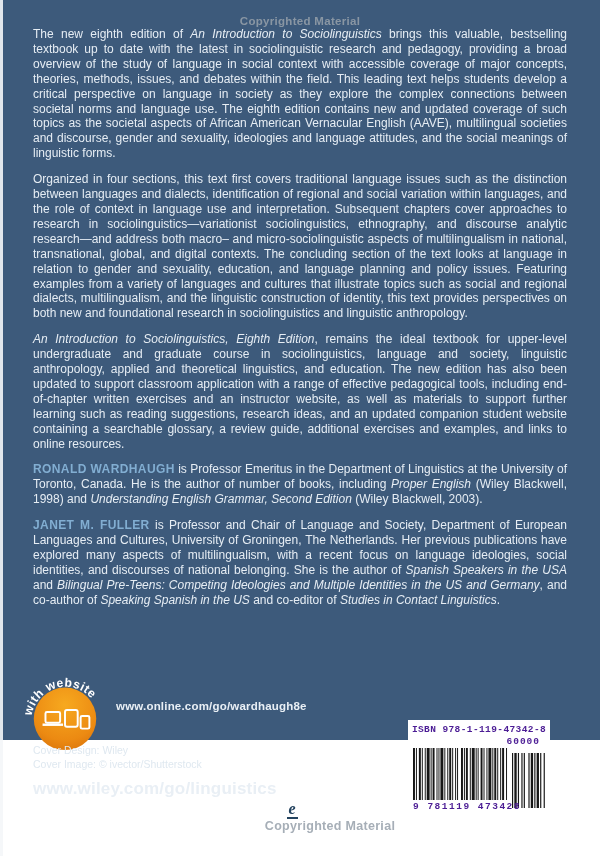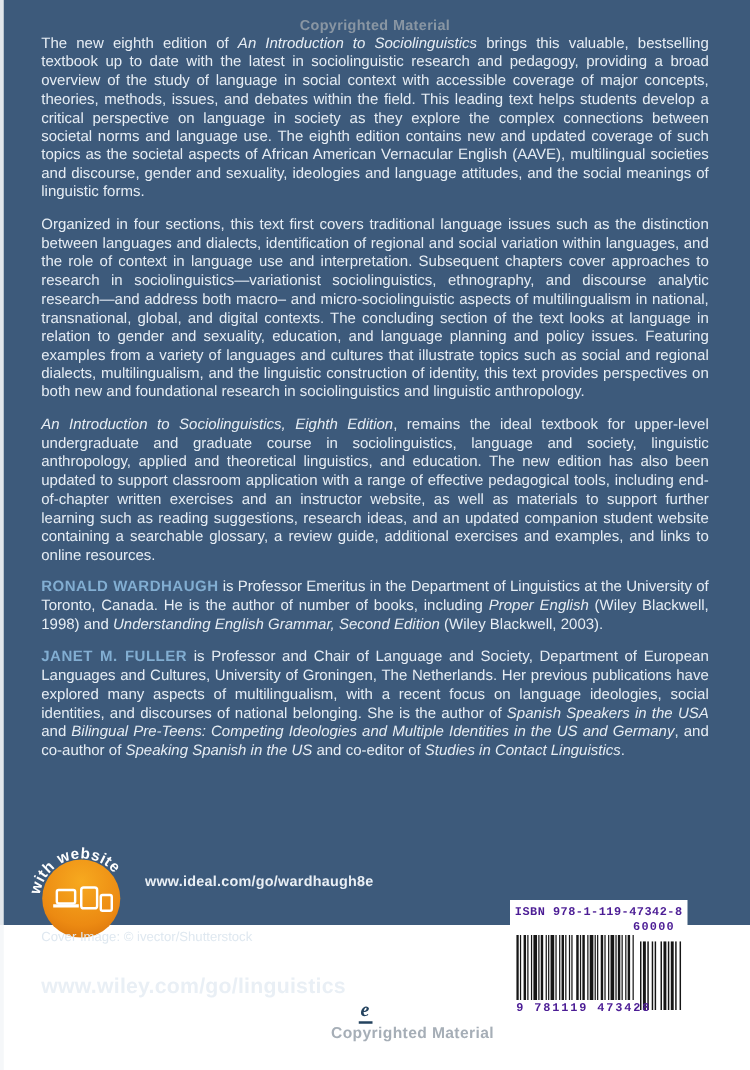--- a/index.html
+++ b/index.html
@@ -117,23 +117,24 @@
       </text>
       <g stroke="#ffffff" stroke-width="2" fill="none" stroke-linejoin="round">
         <rect x="22" y="41" width="15" height="11" rx="1.5"></rect>
         <path d="M19 54 h21" stroke-width="2.5"></path>
         <rect x="42" y="39" width="13" height="17" rx="2"></rect>
         <rect x="58" y="45" width="9" height="13" rx="1.5"></rect>
       </g>
     </svg>
   </div>
 
-  <div class="companion-url">www.ideal.com/go/wardhaugh8e</div>
+  <div class="companion-url">www.online.com/go/wardhaugh8e</div>
 
   <div class="credits">
+    <div>Cover Design: Wiley</div>
     <div>Cover Image: © ivector/Shutterstock</div>
   </div>
 
   <div class="linguistics-url">www.wiley.com/go/linguistics</div>
 
   <div class="publisher">
     <span class="wiley">WILEY</span>
     <span class="blackwell">Vernacular</span>
   </div>
 

